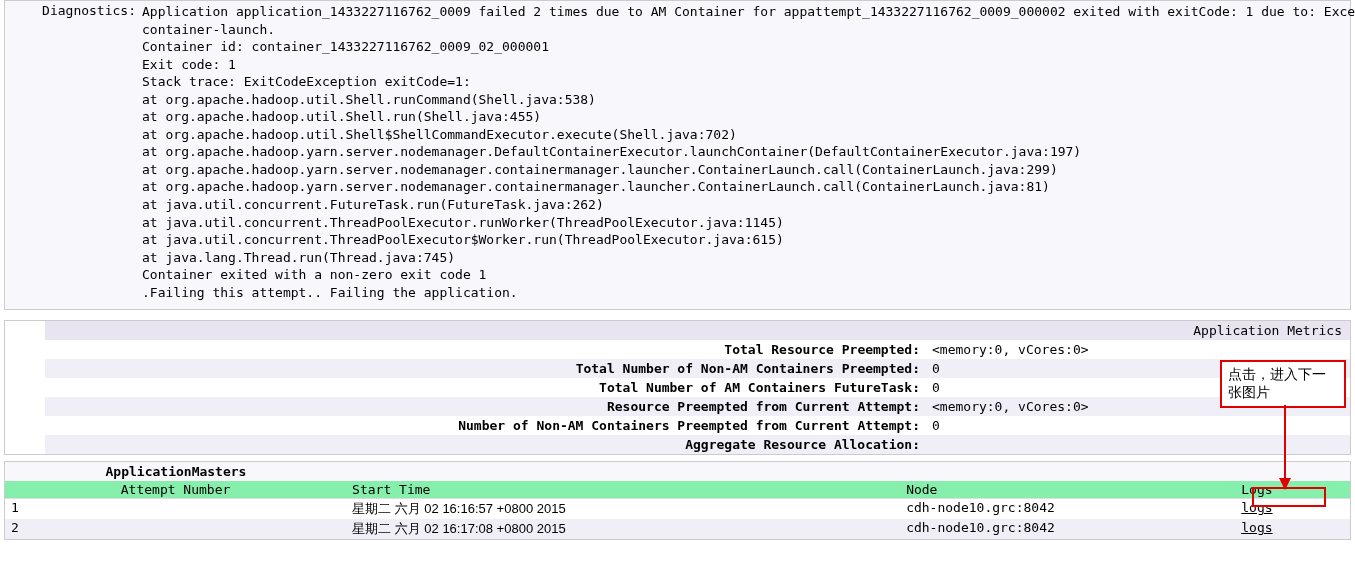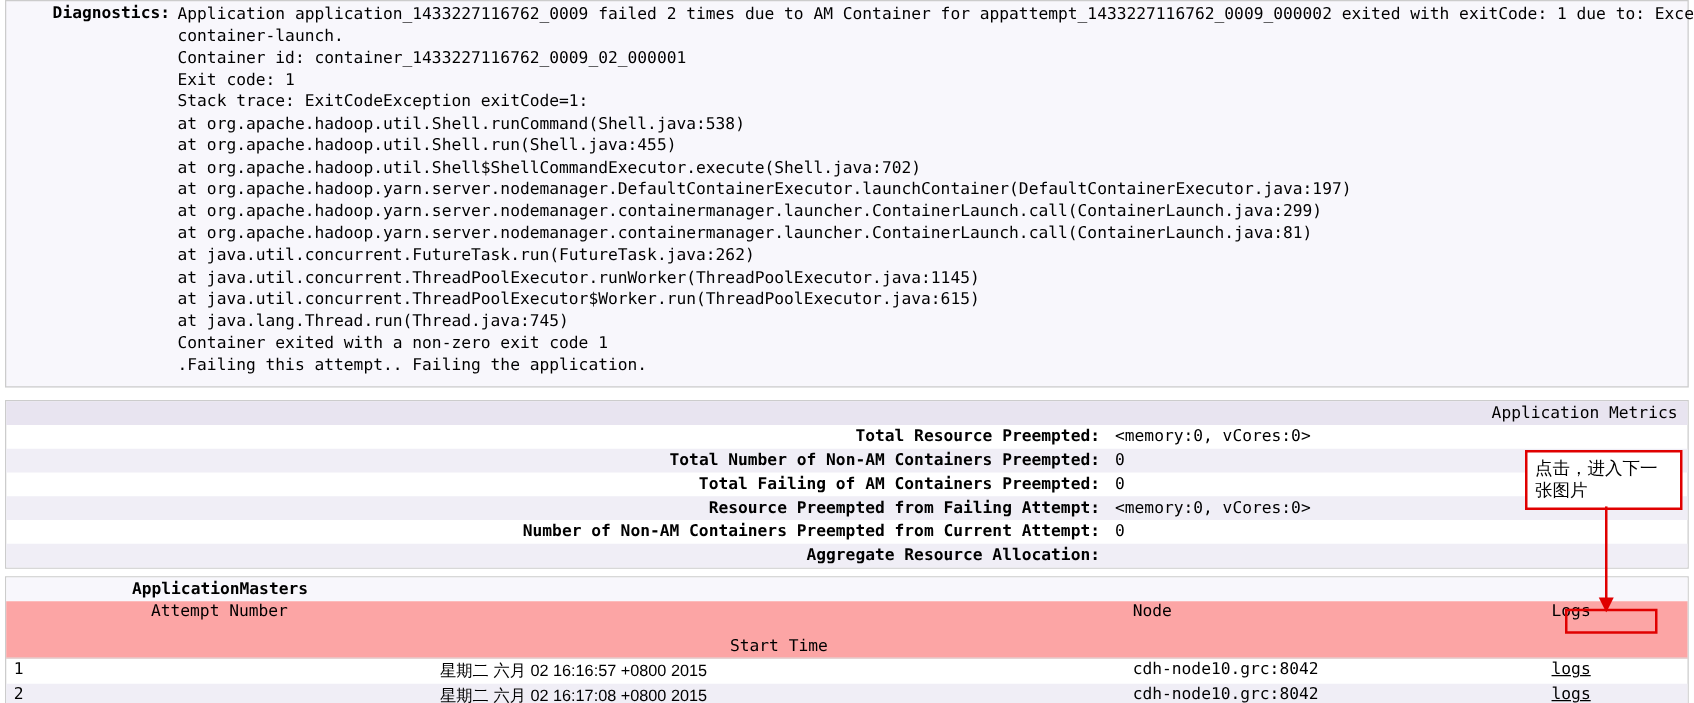--- a/index.html
+++ b/index.html
@@ -12,33 +12,34 @@
   position: relative;
 }
 .diagnostics-box {
   border: 1px solid #ccc;
   margin: 0 4px 4px 4px;
   background: #f8f7fc;
   display: flex;
   padding: 2px 6px 8px 6px;
 }
 .diagnostics-label {
-  font-weight: bold;
+  font-weight: normal;
   width: 125px;
   text-align: right;
   padding-right: 6px;
   flex-shrink: 0;
 }
 .diagnostics-content {
   white-space: pre;
   line-height: 1.35;
 }
 .metrics-container {
   margin: 10px 4px 4px 4px;
   border: 1px solid #ccc;
+  padding-left: 40px;
 }
 .metrics-header {
   background: #e8e4f0;
   text-align: right;
   padding: 2px 8px;
   font-family: monospace;
 }
 .metrics-row {
   display: flex;
   padding: 2px 0;
@@ -64,31 +65,30 @@
 }
 .masters-title {
   font-weight: bold;
   padding: 2px 6px;
   display: inline-block;
   width: 330px;
   text-align: center;
 }
 .masters-header-row {
   display: flex;
-  background: #fca5a5;
+  background: #86efac;
   border-bottom: 1px solid #ddd;
 }
 .col-attempt {
   width: 340px;
   text-align: center;
 }
 .col-start {
   width: 560px;
-  text-align: center;
-  margin-top: 28px;
+  text-align: left;
 }
 .col-node {
   width: 260px;
 }
 .col-logs {
   width: 180px;
   text-align: center;
 }
 .masters-data-row {
   display: flex;
@@ -169,25 +169,25 @@
   <div class="metrics-header">Application Metrics</div>
   <div class="metrics-row">
     <div class="metrics-label">Total Resource Preempted:</div>
     <div class="metrics-value">&lt;memory:0, vCores:0&gt;</div>
   </div>
   <div class="metrics-row alt">
     <div class="metrics-label">Total Number of Non-AM Containers Preempted:</div>
     <div class="metrics-value">0</div>
   </div>
   <div class="metrics-row">
-    <div class="metrics-label">Total Failing of AM Containers Preempted:</div>
+    <div class="metrics-label">Total Number of AM Containers FutureTask:</div>
     <div class="metrics-value">0</div>
   </div>
   <div class="metrics-row alt">
-    <div class="metrics-label">Resource Preempted from Failing Attempt:</div>
+    <div class="metrics-label">Resource Preempted from Current Attempt:</div>
     <div class="metrics-value">&lt;memory:0, vCores:0&gt;</div>
   </div>
   <div class="metrics-row">
     <div class="metrics-label">Number of Non-AM Containers Preempted from Current Attempt:</div>
     <div class="metrics-value">0</div>
   </div>
   <div class="metrics-row alt">
     <div class="metrics-label">Aggregate Resource Allocation:</div>
   </div>
 </div>

